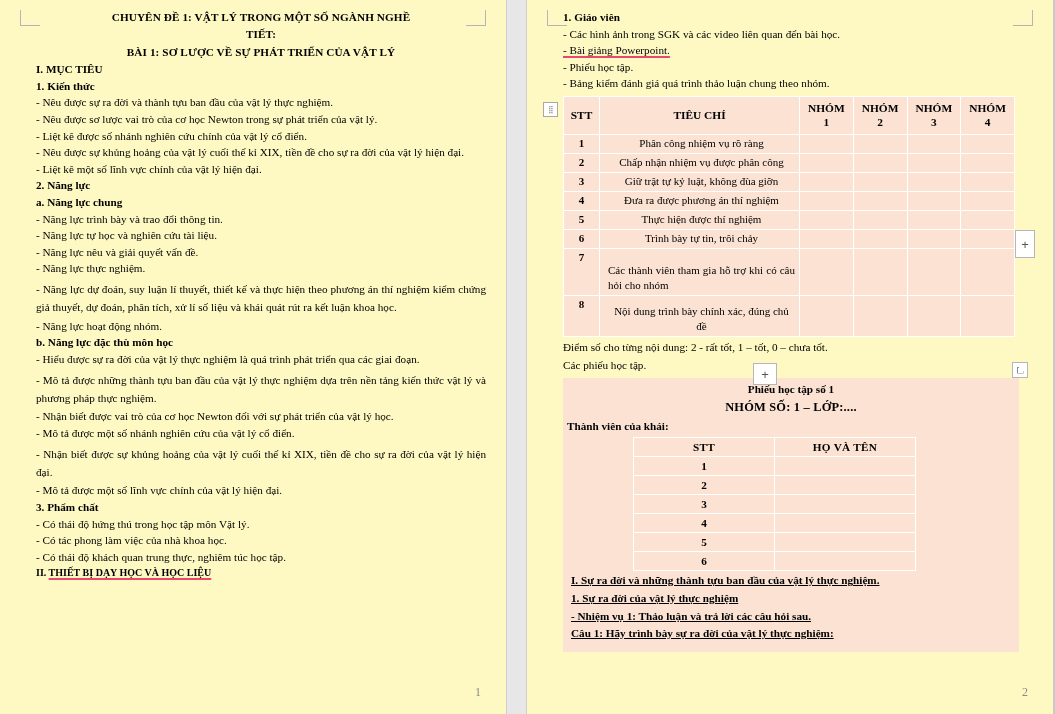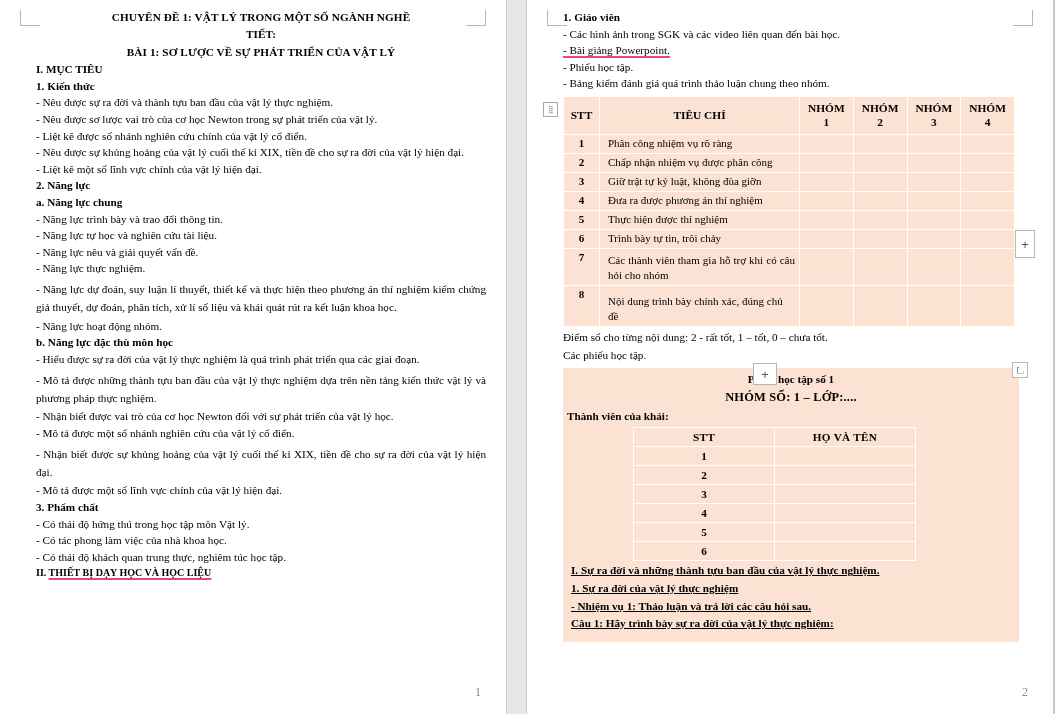--- a/index.html
+++ b/index.html
@@ -11,21 +11,21 @@
     overflow: hidden;
   }
   #viewport {
     position: relative;
     width: 1055px; height: 714px;
     display: flex;
     background: #c9c9c9;
   }
   .page {
     position: relative;
-    background: #ffffff;
+    background: #fef9c3;
     height: 714px;
     overflow: hidden;
     flex: 0 0 auto;
   }
   #page-left  { width: 506px; }
   .page-gap   { flex: 0 0 21px; background: #e7e7e7; height: 714px;
                 border-left: 1px solid #cfcfcf; border-right: 1px solid #cfcfcf; }
   #page-right { width: 526px; }
 
   
@@ -70,21 +70,21 @@
     border: 1px solid #ffffff;
     padding: 2px 4px;
     vertical-align: middle;
     background: #fbe2d3;
   }
   .tbl-bangkiem thead th {
     text-align: center; font-weight: bold; line-height: 1.25;
     height: 38px; font-size: 11.4px;
   }
   .tbl-bangkiem td.stt { text-align: center; font-weight: bold; width: 36px; }
-  .tbl-bangkiem td.crit { padding-left: 8px; }
+  .tbl-bangkiem td.crit { padding-left: 8px; text-align: center; }
   .tbl-bangkiem td.grp  { width: 52px; }
   .row-tall td { height: 31px; }
   .row-norm td { height: 19px; }
 
   .phieu-box {
     width: 456px;
     background: #fbe2d3;
     padding: 6px 0 6px 0;
     font-size: 11.2px;
   }
@@ -268,21 +268,21 @@
           <tr class="row-norm">
             <td class="stt">6</td>
             <td class="crit">Trình bày tự tin, trôi chảy</td>
             <td class="grp"></td>
             <td class="grp"></td>
             <td class="grp"></td>
             <td class="grp"></td>
           </tr>
           <tr class="row-tall">
             <td class="stt" style="vertical-align:top;padding-top:3px">7</td>
-            <td class="crit" style="text-align:justify;line-height:1.38;vertical-align:top;padding-top:4px">Các thành viên tham gia hỗ trợ khi có câu hỏi cho nhóm</td>
+            <td class="crit" style="text-align:justify;line-height:1.38;vertical-align:top;padding-top:14px">Các thành viên tham gia hỗ trợ khi có câu hỏi cho nhóm</td>
             <td class="grp"></td>
             <td class="grp"></td>
             <td class="grp"></td>
             <td class="grp"></td>
           </tr>
           <tr class="row-tall">
             <td class="stt" style="vertical-align:top;padding-top:3px">8</td>
             <td class="crit" style="line-height:1.38;vertical-align:top;padding-top:8px">Nội dung trình bày chính xác, đúng chủ đề</td>
             <td class="grp"></td>
             <td class="grp"></td>

